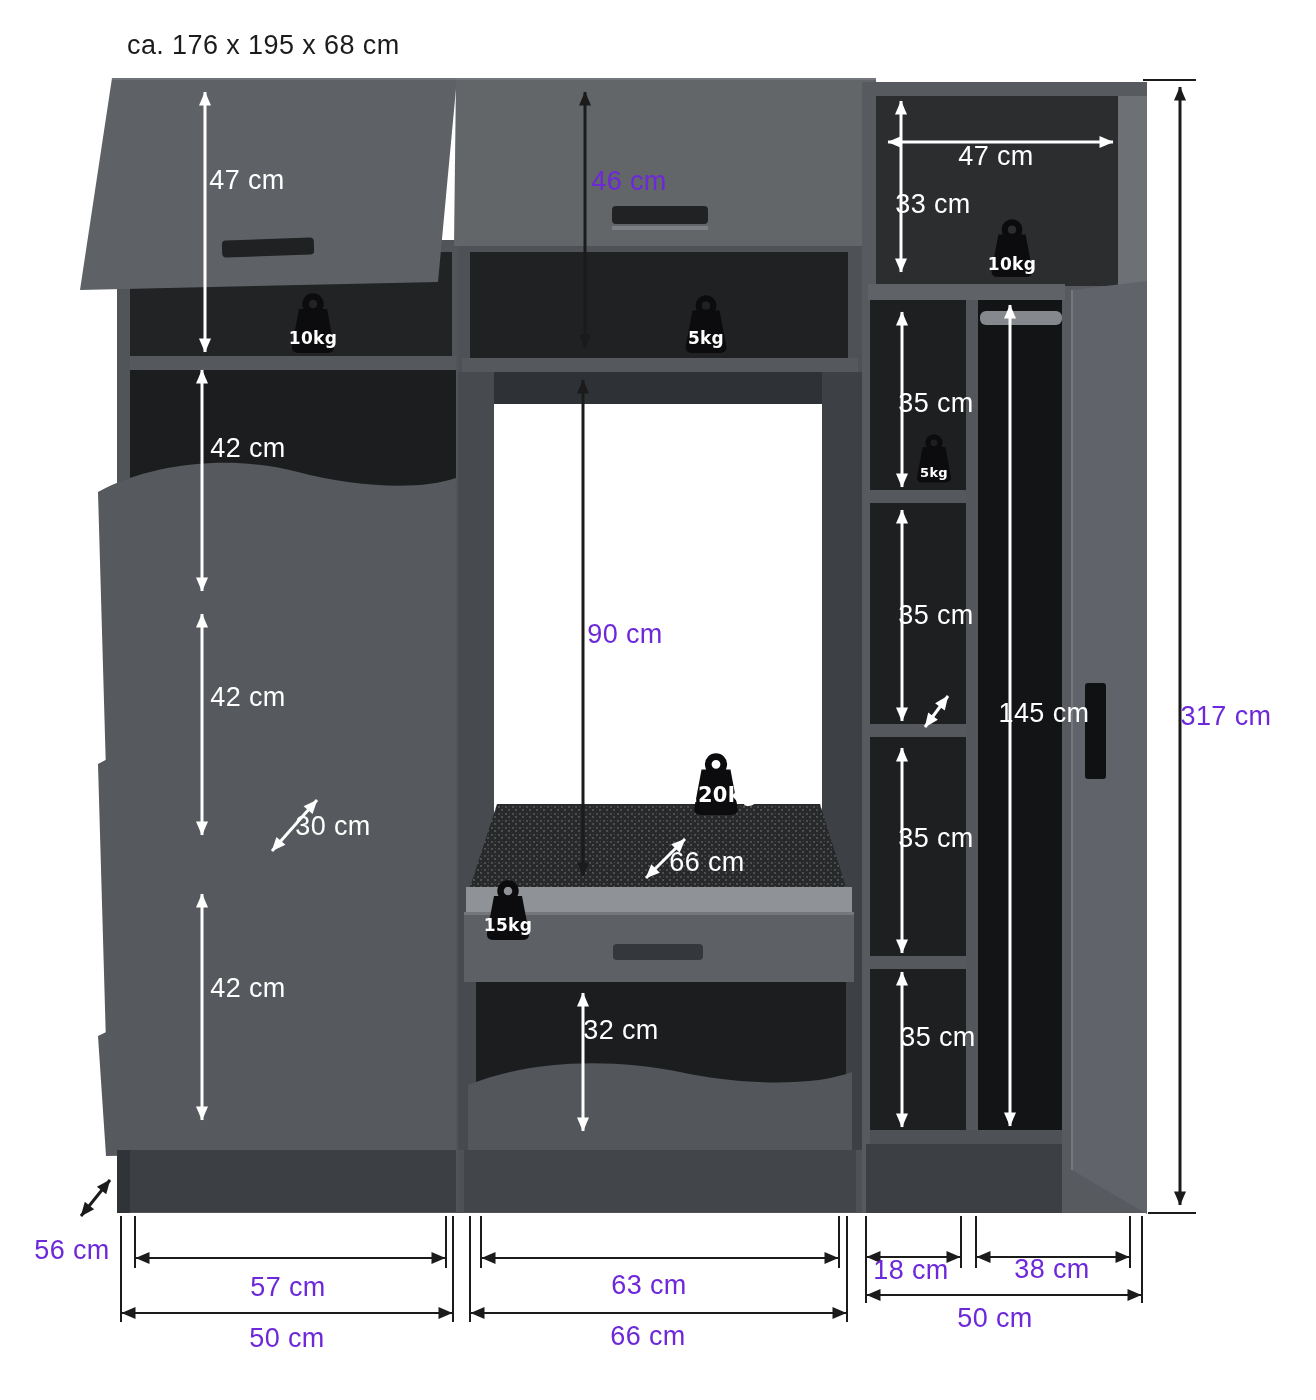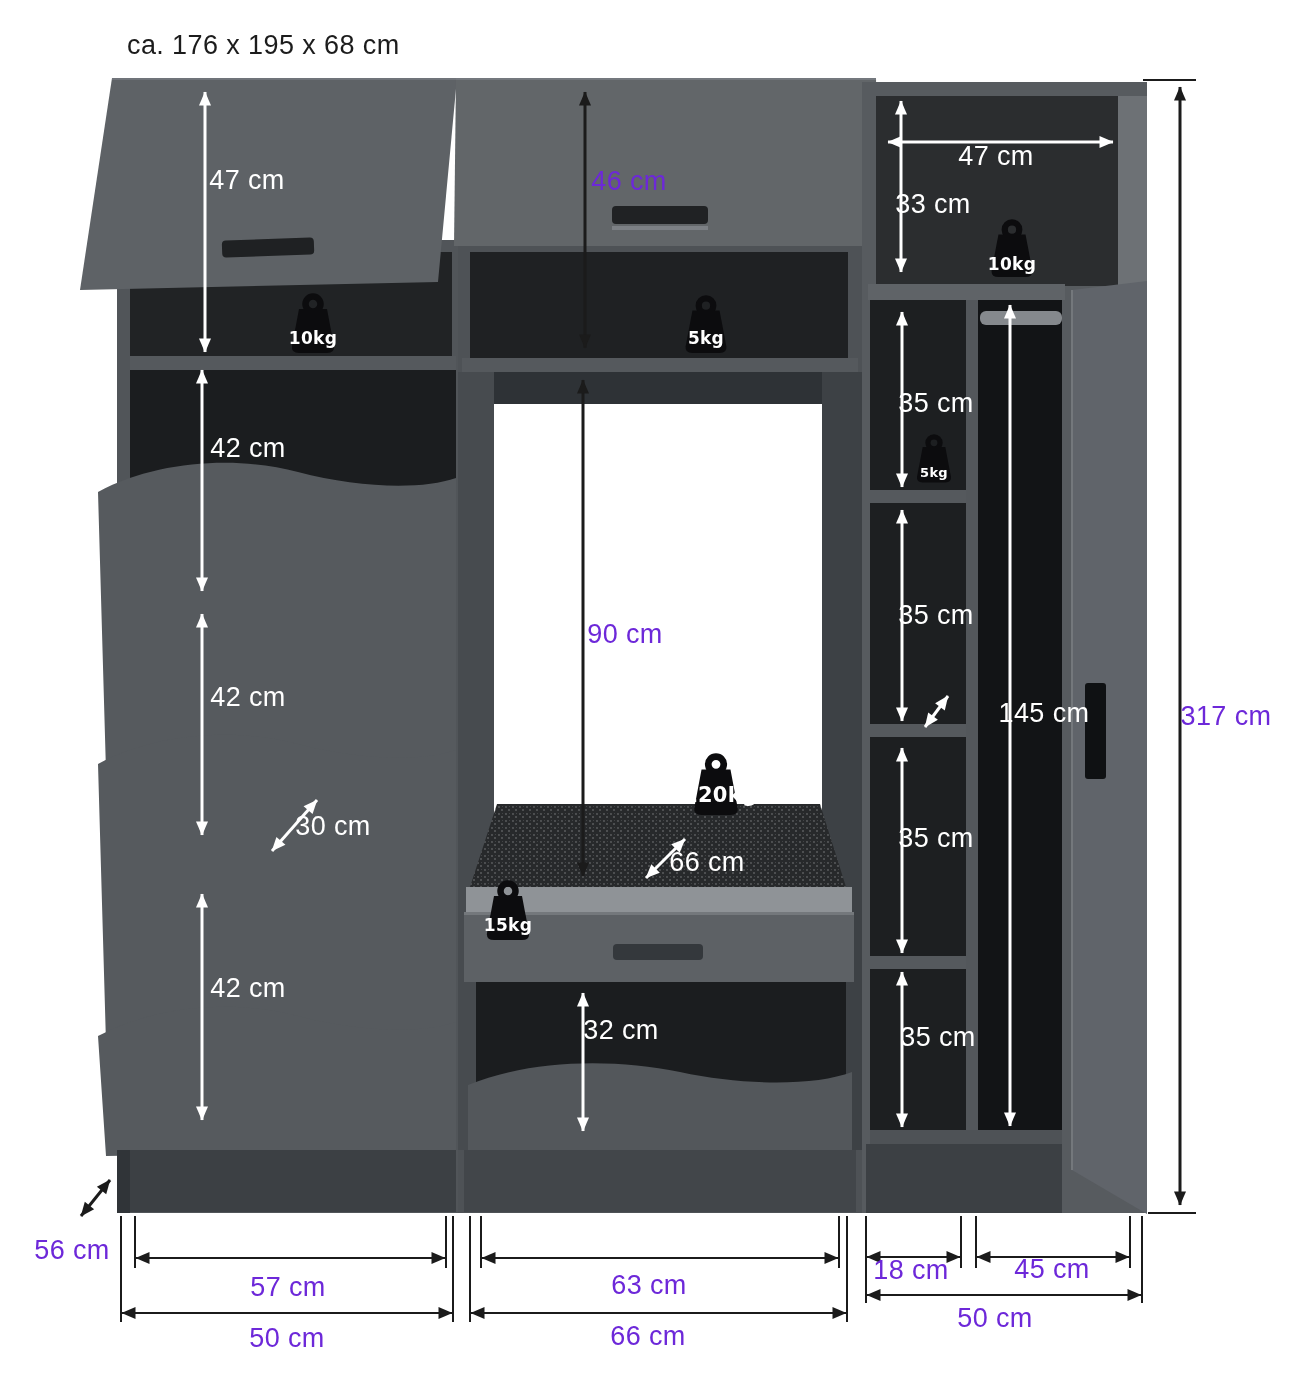--- a/index.html
+++ b/index.html
@@ -167,21 +167,21 @@
   <span class="lbl w" style="left:936px;top:838px">35 cm</span>
   <span class="lbl w" style="left:938px;top:1037px">35 cm</span>
   <span class="lbl w" style="left:1044px;top:713px">145 cm</span>
   <span class="lbl k" style="left:1226px;top:716px">317 cm</span>
   <span class="lbl k" style="left:72px;top:1250px">56 cm</span>
   <span class="lbl k" style="left:288px;top:1287px">57 cm</span>
   <span class="lbl k" style="left:287px;top:1338px">50 cm</span>
   <span class="lbl k" style="left:649px;top:1285px">63 cm</span>
   <span class="lbl k" style="left:648px;top:1336px">66 cm</span>
   <span class="lbl k" style="left:911px;top:1270px">18 cm</span>
-  <span class="lbl k" style="left:1052px;top:1269px">45 cm</span>
+  <span class="lbl k" style="left:1052px;top:1269px">38 cm</span>
   <span class="lbl k" style="left:995px;top:1318px">50 cm</span>
 
   <div class="wt" style="left:282px;top:292px;width:62px;height:64px">
     <svg viewBox="0 0 62 62">
       <circle cx="31" cy="11" r="7.5" fill="none" stroke="#0c0c0e" stroke-width="6.5"></circle>
       <path d="M17 16 H45 L52 53 Q53 60 45 60 H17 Q9 60 10 53 Z" fill="#0c0c0e"></path>
     </svg>
     <span class="wt-lbl">10kg</span>
   </div>
 

